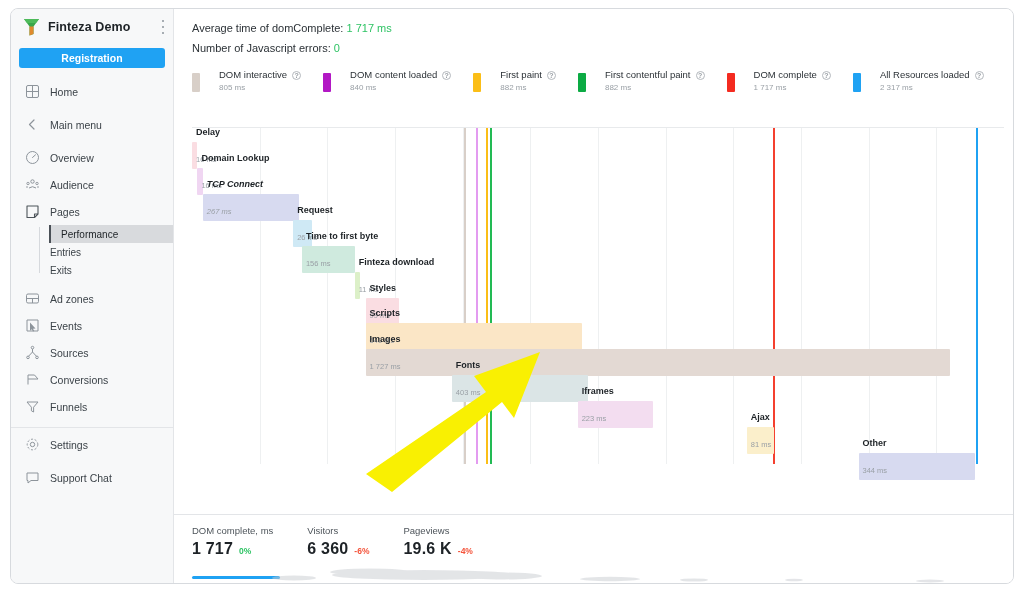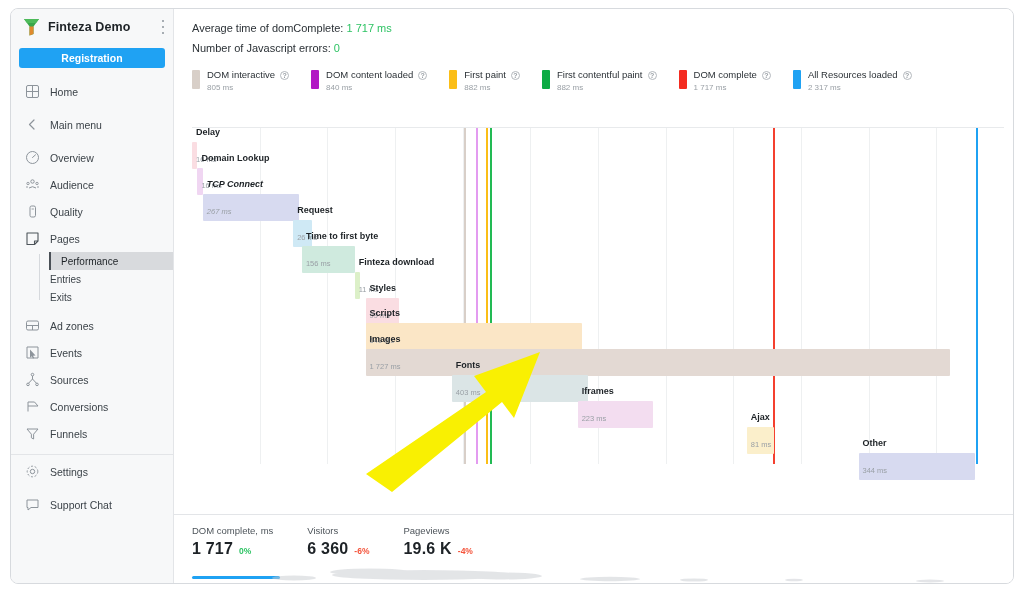--- a/index.html
+++ b/index.html
@@ -88,21 +88,21 @@
 
   .summary { padding: 13px 0 0 18px; }
   .summary-line { font-size: 11px; color: #2b3136; margin-bottom: 8px; }
   .summary-line .val { color: #2ec364; }
 
   
   .legend {
     display: flex; align-items: flex-start;
     padding: 8px 0 0 18px; gap: 0;
   }
-  .legend-item { display: flex; align-items: flex-start; margin-right: 22px; }
+  .legend-item { display: flex; align-items: flex-end; margin-right: 22px; gap: 12px; }
   .legend-sw { width: 8px; height: 19px; border-radius: 1px; margin-right: 7px; flex: 0 0 8px; }
   .legend-text { line-height: 1.15; }
   .legend-label {
     font-size: 9.5px; color: #2b3136; white-space: nowrap;
     display: flex; align-items: center;
   }
   .qmark {
     display: inline-block; width: 9px; height: 9px; border-radius: 50%;
     border: 1px solid #b3b8bd; color: #9aa0a6;
     font-size: 7px; line-height: 7px; text-align: center;
@@ -226,27 +226,20 @@
         <circle cx="7.5" cy="4.5" r="1.7" fill="none" stroke="#8d949b" stroke-width="1"></circle>
         <circle cx="3" cy="6.5" r="1.2" fill="none" stroke="#8d949b" stroke-width=".9"></circle>
         <circle cx="12" cy="6.5" r="1.2" fill="none" stroke="#8d949b" stroke-width=".9"></circle>
         <path d="M4 11 q3.5 -2.6 7 0" fill="none" stroke="#8d949b" stroke-width="1"></path>
         <line x1="1" y1="10" x2="3" y2="10" stroke="#8d949b" stroke-width=".9"></line>
         <line x1="12" y1="10" x2="14" y2="10" stroke="#8d949b" stroke-width=".9"></line>
       </svg>
       <span>Audience</span>
     </div>
 
-    <div class="nav-item">
-      <svg class="ic" viewBox="0 0 15 15">
-        <rect x="5" y="2" width="5.5" height="11" rx="1.6" fill="none" stroke="#8d949b" stroke-width="1"></rect>
-        <line x1="6.6" y1="5" x2="8.9" y2="5" stroke="#8d949b" stroke-width=".9"></line>
-      </svg>
-      <span>Quality</span>
-    </div>
 
     <div class="nav-item">
       <svg class="ic" viewBox="0 0 15 15">
         <path d="M2 2 H13 V10 L9.5 13.5 H2 Z" fill="none" stroke="#4d545a" stroke-width="1.1" stroke-linejoin="round"></path>
         <path d="M13 10 H9.5 V13.5" fill="none" stroke="#4d545a" stroke-width="1.1" stroke-linejoin="round"></path>
       </svg>
       <span>Pages</span>
     </div>
 
     <div class="sub-wrap">

